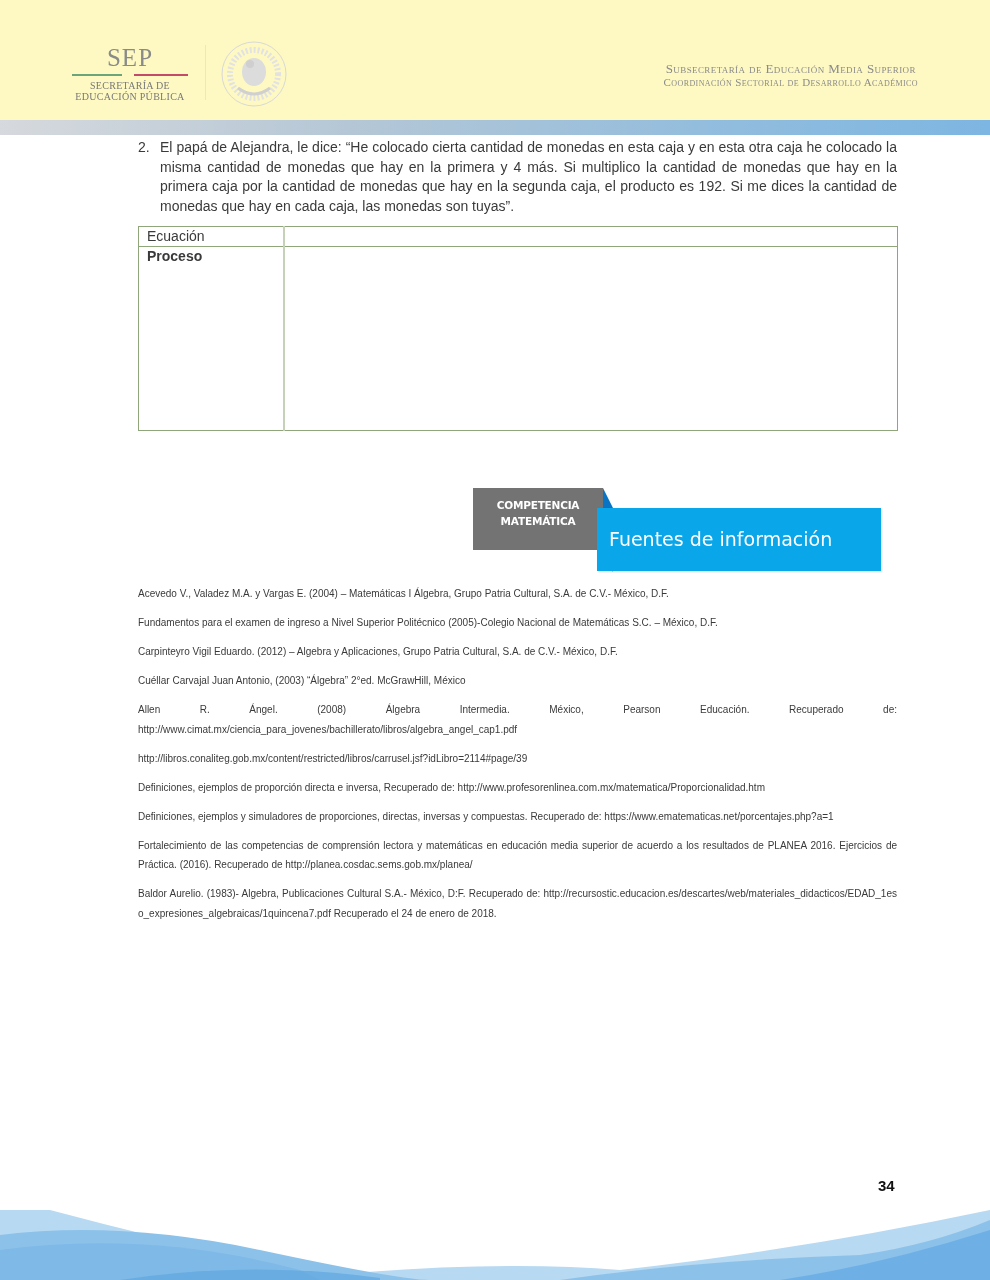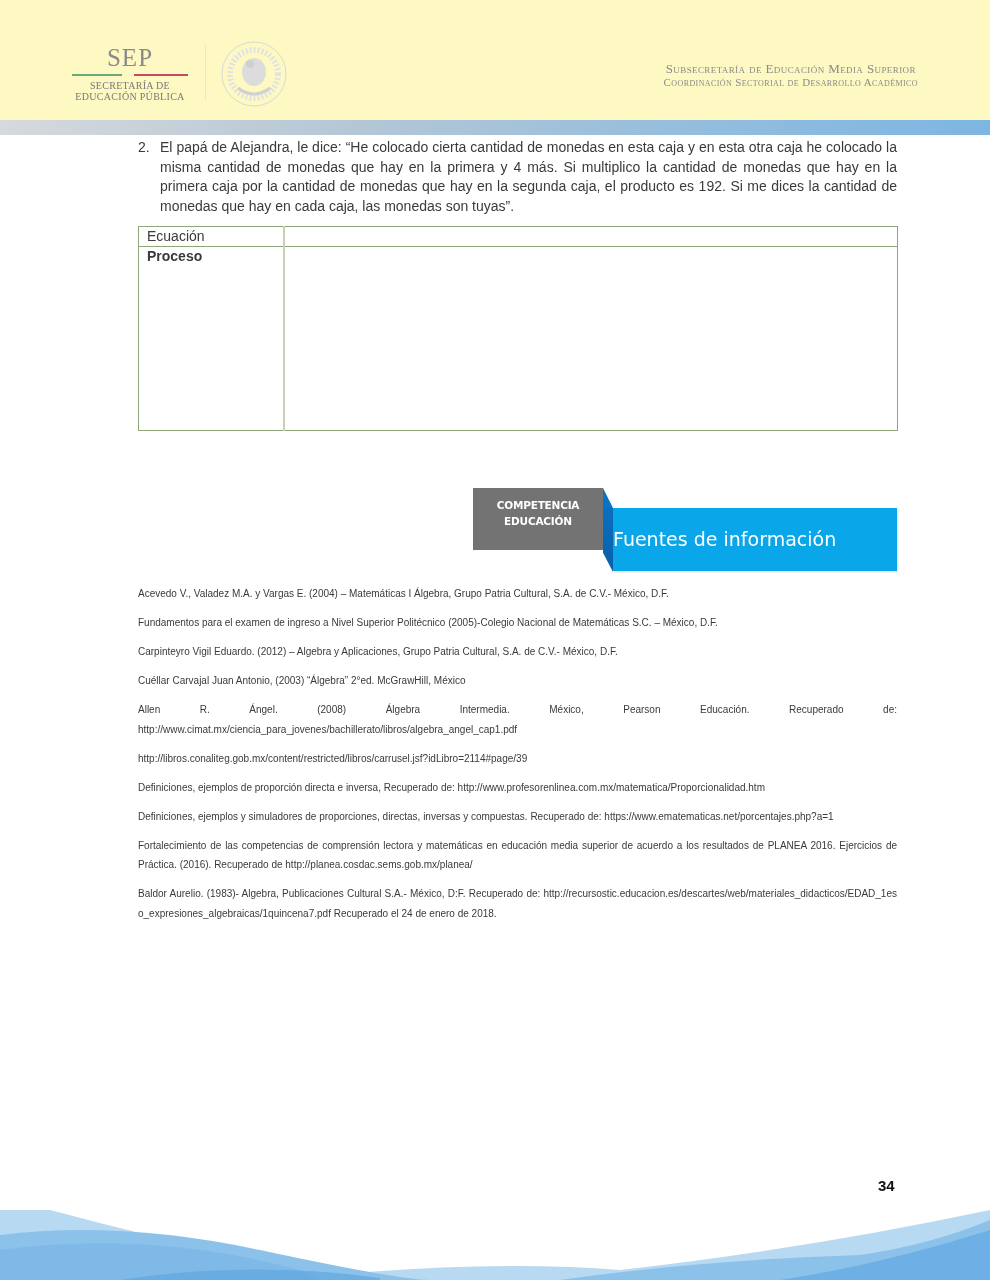--- a/index.html
+++ b/index.html
@@ -31,21 +31,21 @@
   table.answer td { border: 1px solid #8ea67a; padding: 0 8px; vertical-align: top; line-height: 18px; }
   table.answer td.lbl { width: 145px; border-right: 2px solid #c5d2b8; }
   table.answer tr.r1 td { height: 20px; }
   table.answer tr.r2 td { height: 184px; font-weight: bold; }
 
   
   .banner { position: absolute; left: 473px; top: 488px; width: 424px; height: 84px; }
   .banner .orange { position: absolute; left: 0; top: 0; width: 130px; height: 62px; background: #737373; color: #fff; font-weight: bold; font-size: 10.5px; line-height: 16px; text-align: center; padding-top: 9px; font-family: "DejaVu Sans", sans-serif; letter-spacing: -0.2px; }
   .banner .fold { position: absolute; left: 130px; top: 0; width: 0; height: 0; border-left: 10px solid #0a74c4; border-top: 20px solid transparent; }
   .banner .fold2 { position: absolute; left: 130px; top: 20px; width: 10px; height: 64px; background: linear-gradient(180deg, #0a6fc0, #0b5fa8); clip-path: polygon(0 0, 100% 0, 100% 100%, 0 70%); }
-  .banner .blue { position: absolute; left: 140px; top: 20px; width: 284px; height: 63px; background: #0aa6ea; color: #fff; font-size: 19px; line-height: 63px; font-family: "DejaVu Sans", sans-serif; box-shadow: 1px 1px 2px rgba(0,0,0,0.15); }
+  .banner .blue { position: absolute; left: 124px; top: 20px; width: 284px; height: 63px; background: #0aa6ea; color: #fff; font-size: 19px; line-height: 63px; padding-left: 12px; font-family: "DejaVu Sans", sans-serif; box-shadow: 1px 1px 2px rgba(0,0,0,0.15); }
 
   
   .refs { position: absolute; left: 138px; top: 584px; width: 759px; }
   .ref { font-size: 10px; line-height: 19.5px; color: #3a3a3a; margin-bottom: 9.5px; text-align: justify; word-break: break-all; }
   .ref.nobreak { word-break: normal; }
 
   .page-num { position: absolute; left: 878px; top: 1177px; font-family: "Liberation Sans", sans-serif; font-weight: bold; font-size: 15px; color: #111; }
 
   .footer-waves { position: absolute; left: 0; top: 1190px; width: 990px; height: 90px; }
 </style>
@@ -93,21 +93,21 @@
   <tr class="r2">
     <td class="lbl">Proceso</td>
     <td></td>
   </tr>
 </tbody>
   </table>
 
 <div class="banner">
   <div class="orange">
     <div>COMPETENCIA</div>
-    <div>EDUCACIÓN</div>
+    <div>MATEMÁTICA</div>
   </div>
   <div class="fold"></div>
   <div class="fold2"></div>
   <div class="blue">Fuentes de información</div>
 </div>
 
 <div class="refs">
   <p class="ref nobreak">Acevedo V., Valadez M.A. y Vargas E. (2004) – Matemáticas I Álgebra, Grupo Patria Cultural, S.A. de C.V.- México, D.F.</p>
   <p class="ref nobreak">Fundamentos para el examen de ingreso a Nivel Superior Politécnico (2005)-Colegio Nacional de Matemáticas S.C. – México, D.F.</p>
   <p class="ref nobreak">Carpinteyro Vigil Eduardo. (2012) – Algebra y Aplicaciones, Grupo Patria Cultural, S.A. de C.V.- México, D.F.</p>

